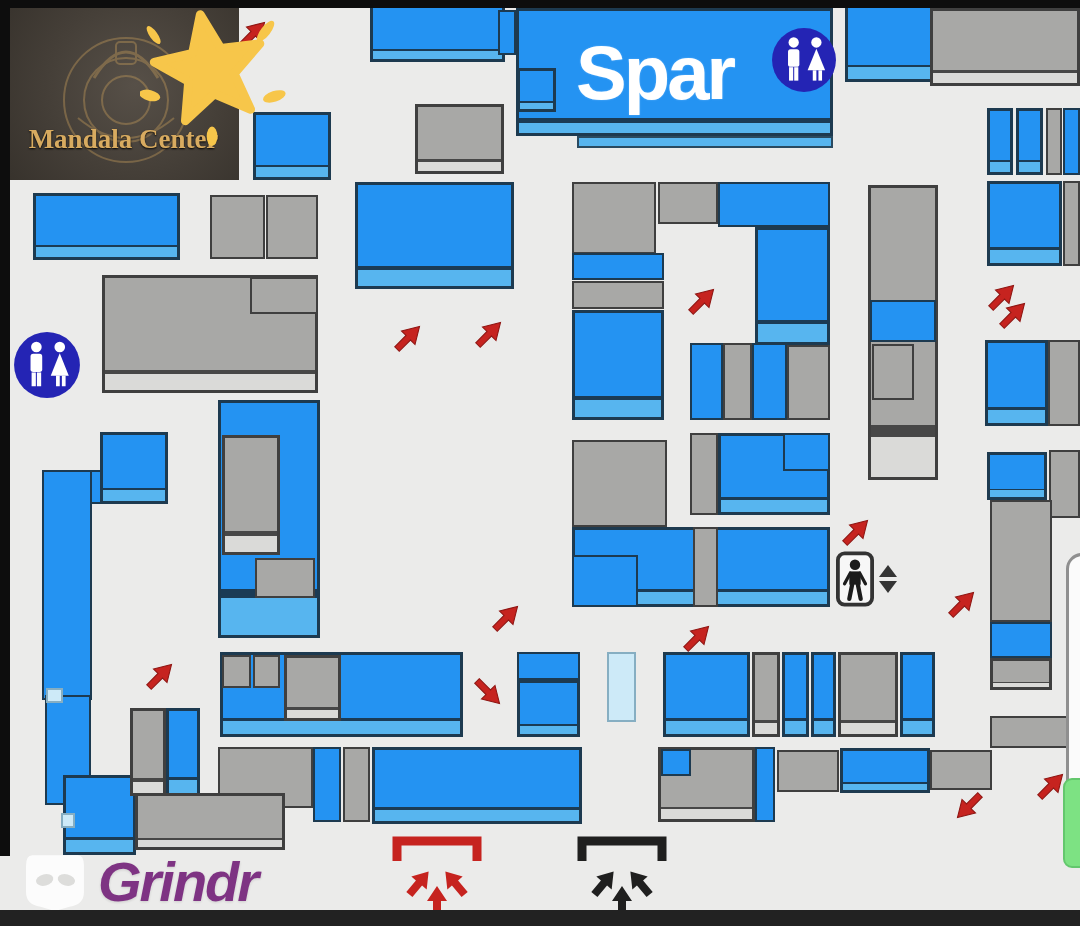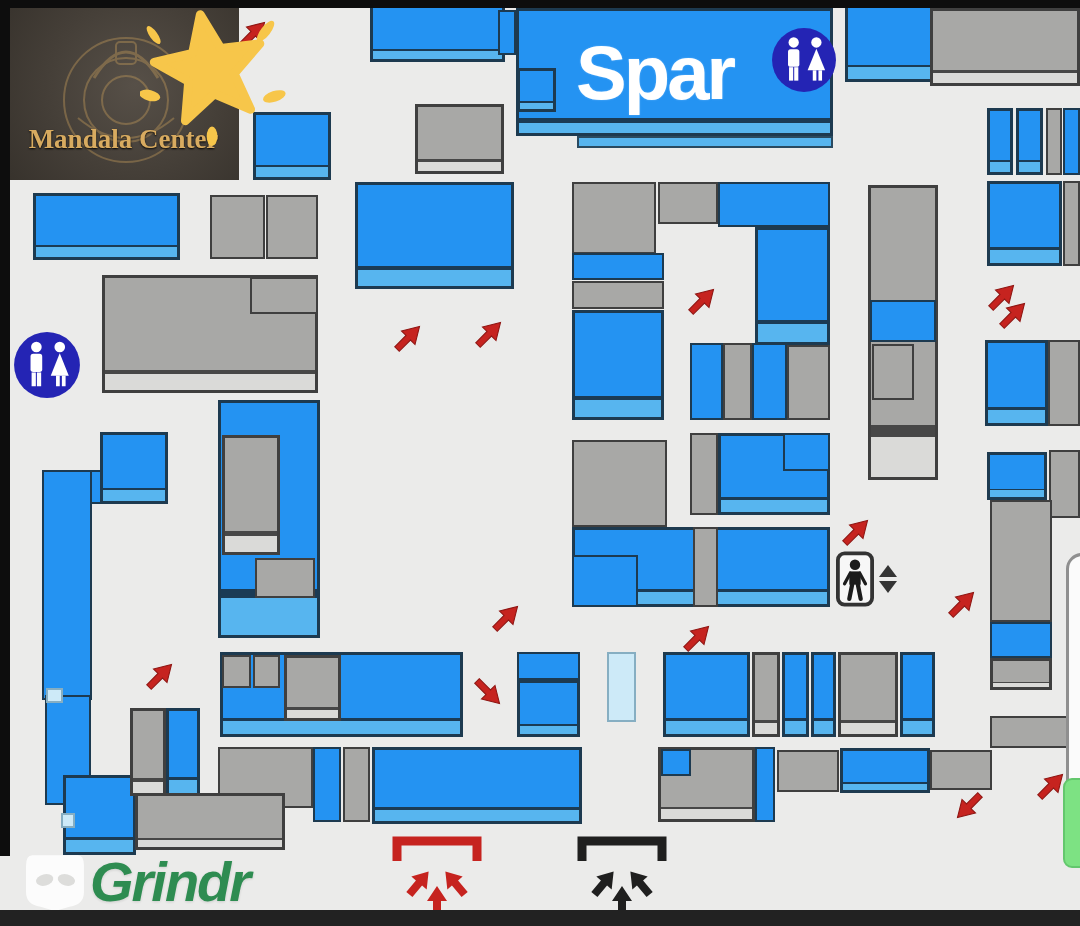--- a/index.html
+++ b/index.html
@@ -42,22 +42,22 @@
         overflow:hidden;}
   #logo .title{position:absolute;left:0;right:0;top:116px;text-align:center;
         font-family:"Liberation Serif",serif;font-weight:bold;font-size:27px;color:#d8ab60;
         text-shadow:0 1px 2px #000;}
   #logo .sub{position:absolute;left:0;right:0;top:147px;text-align:center;
         font-family:"Liberation Serif",serif;font-size:16px;letter-spacing:1px;color:#cfc3a4;
         text-shadow:0 1px 2px #000;}
   #star{position:absolute;left:140px;top:2px;width:146px;height:146px;z-index:6;}
   #grindr{position:absolute;left:24px;top:848px;z-index:6;display:flex;align-items:center;
         opacity:.88;}
-  #grindr .txt{font-size:56px;font-weight:bold;font-style:italic;letter-spacing:-2px;color:#15803d;
-        margin-left:4px;text-shadow:0 1px 3px rgba(0,0,0,.15);}
+  #grindr .txt{font-size:56px;font-weight:bold;font-style:italic;letter-spacing:-2px;color:#701a75;
+        margin-left:12px;text-shadow:0 1px 3px rgba(0,0,0,.15);}
   
   .bar{position:absolute;background:#0d0d0d;z-index:7;}
   #bar-top{left:0;top:0;width:1080px;height:8px;}
   #bar-bottom{left:0;top:910px;width:1080px;height:16px;}
   #bar-left{left:0;top:0;width:10px;height:856px;}
 </style>
 </head>
 <body>
 
 <div id="stage">

